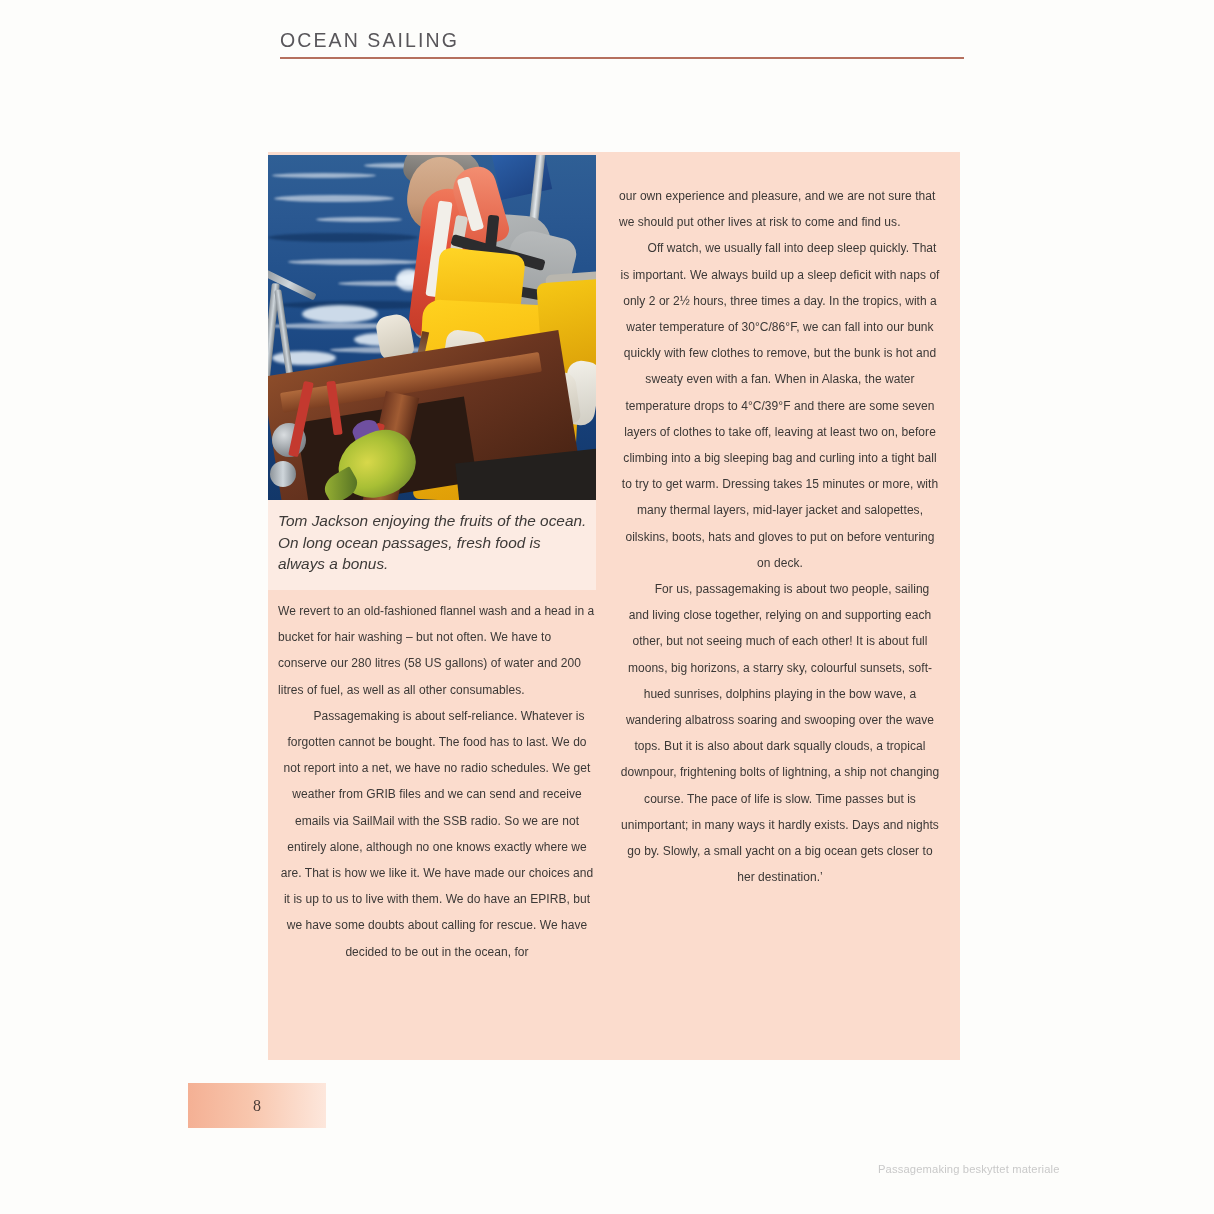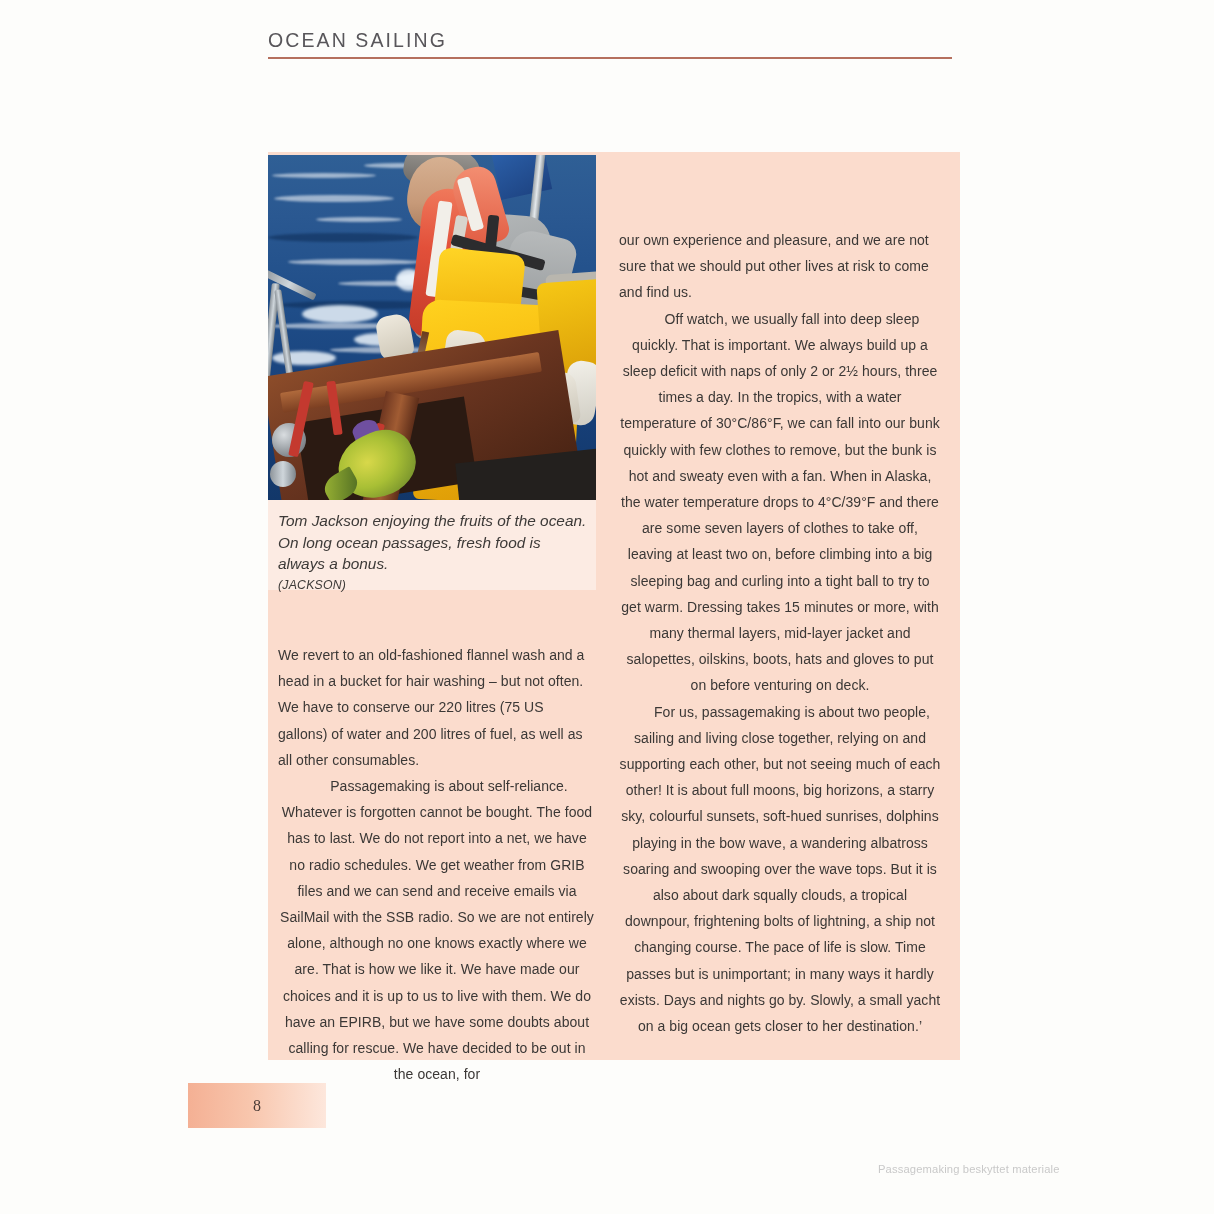--- a/index.html
+++ b/index.html
@@ -17,21 +17,21 @@
   .page {
     position: relative;
     width: 1214px;
     height: 1214px;
     background: #fdfdfb;
   }
 
   
   .running-head {
     position: absolute;
-    left: 268px;
+    left: 280px;
     top: 30px;
     width: 684px;
   }
   .running-head-text {
     font-size: 19.5px;
     letter-spacing: 2.1px;
     color: #58565a;
     font-weight: 400;
     line-height: 1.1;
     white-space: nowrap;
@@ -364,25 +364,24 @@
     font-size: 12.3px;
     font-style: italic;
     font-variant: small-caps;
     letter-spacing: 0.2px;
     color: #3d3a38;
   }
 
   
   .col {
     position: absolute;
-    font-size: 14px;
+    font-size: 12px;
     line-height: 26.2px;
     color: #3b3836;
     letter-spacing: 0.05px;
-    margin-top: 44px;
   }
   .col p {
     margin: 0;
     text-align: left;
   }
   .col p.indent {
     text-indent: 24px;
     text-align: center;
   }
   .col-left {
@@ -510,25 +509,24 @@
 
       <div class="fish-fin"></div>
       <div class="fish"></div>
       <div class="fish-tail"></div>
     </div>
   </div>
 
   <div class="caption-band"></div>
   <div class="caption-text">
     <span>Tom Jackson enjoying the fruits of the ocean. On long ocean passages, fresh food is always a bonus.</span>
-    <span class="caption-credit">(JACKSON)</span>
   </div>
 
   <div class="col col-left">
-    <p>We revert to an old-fashioned flannel wash and a head in a bucket for hair washing – but not often. We have to conserve our 220 litres (75 US gallons) of water and 200 litres of fuel, as well as all other consumables.</p>
+    <p>We revert to an old-fashioned flannel wash and a head in a bucket for hair washing – but not often. We have to conserve our 280 litres (58 US gallons) of water and 200 litres of fuel, as well as all other consumables.</p>
     <p class="indent">Passagemaking is about self-reliance. Whatever is forgotten cannot be bought. The food has to last. We do not report into a net, we have no radio schedules. We get weather from GRIB files and we can send and receive emails via SailMail with the SSB radio. So we are not entirely alone, although no one knows exactly where we are. That is how we like it. We have made our choices and it is up to us to live with them. We do have an EPIRB, but we have some doubts about calling for rescue. We have decided to be out in the ocean, for</p>
   </div>
 
   <div class="col col-right">
     <p>our own experience and pleasure, and we are not sure that we should put other lives at risk to come and find us.</p>
     <p class="indent">Off watch, we usually fall into deep sleep quickly. That is important. We always build up a sleep deficit with naps of only 2 or 2½ hours, three times a day. In the tropics, with a water temperature of 30°C/86°F, we can fall into our bunk quickly with few clothes to remove, but the bunk is hot and sweaty even with a fan. When in Alaska, the water temperature drops to 4°C/39°F and there are some seven layers of clothes to take off, leaving at least two on, before climbing into a big sleeping bag and curling into a tight ball to try to get warm. Dressing takes 15 minutes or more, with many thermal layers, mid-layer jacket and salopettes, oilskins, boots, hats and gloves to put on before venturing on deck.</p>
     <p class="indent">For us, passagemaking is about two people, sailing and living close together, relying on and supporting each other, but not seeing much of each other! It is about full moons, big horizons, a starry sky, colourful sunsets, soft-hued sunrises, dolphins playing in the bow wave, a wandering albatross soaring and swooping over the wave tops. But it is also about dark squally clouds, a tropical downpour, frightening bolts of lightning, a ship not changing course. The pace of life is slow. Time passes but is unimportant; in many ways it hardly exists. Days and nights go by. Slowly, a small yacht on a big ocean gets closer to her destination.’</p>
   </div>
 
   <div class="folio-box"></div>

